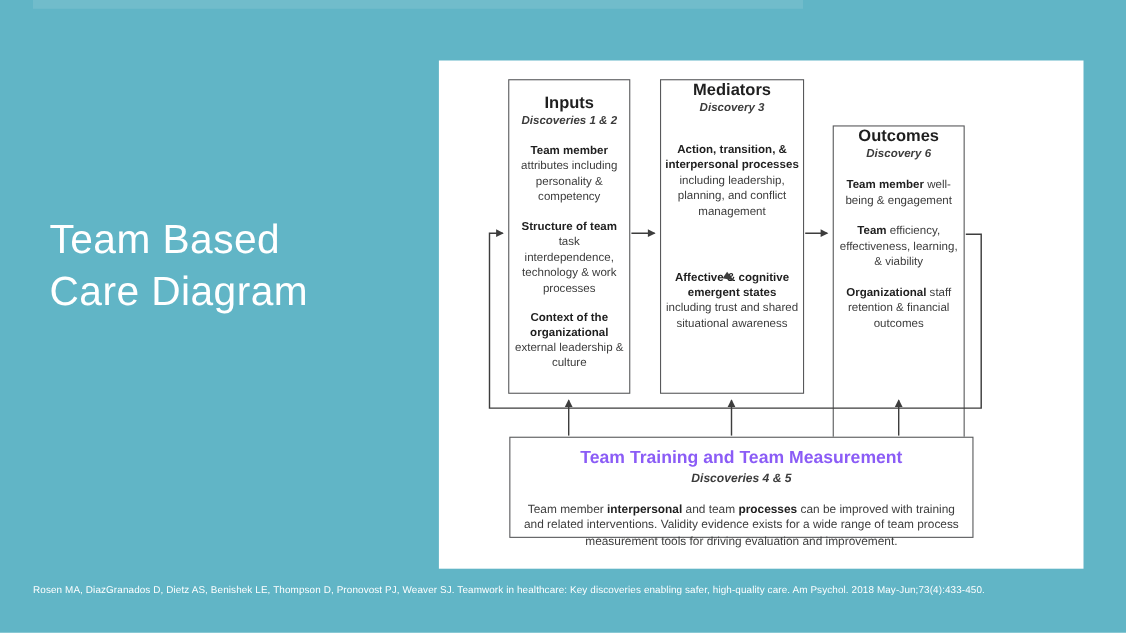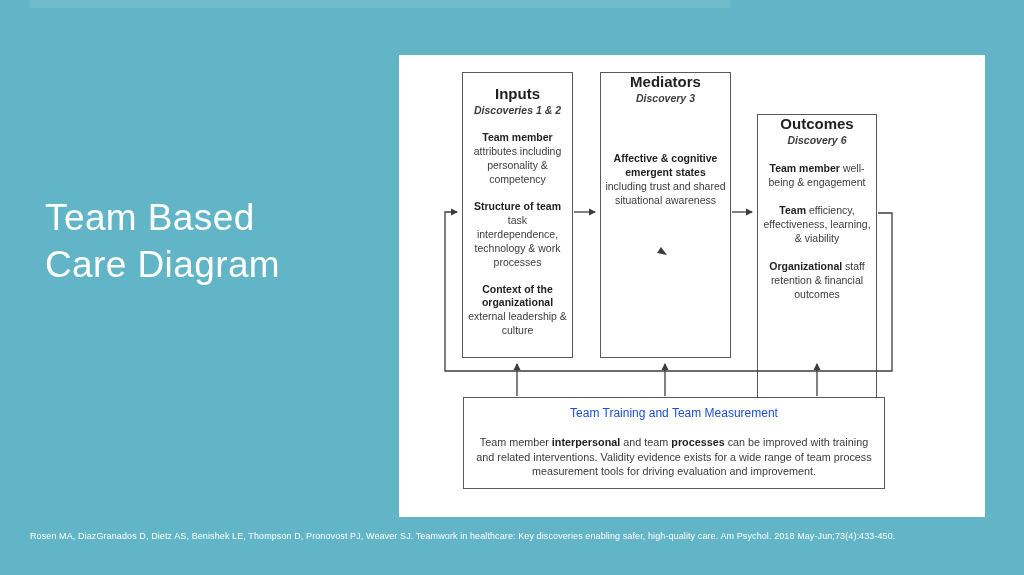--- a/index.html
+++ b/index.html
@@ -39,21 +39,21 @@
   .sec b { color:#1f1f1f; }
   .inputs    { left:63px;  top:17px;  width:111px; height:286px; padding-top:12px; }
   .mediators { left:201px; top:17px;  width:131px; height:286px; }
   .outcomes  { left:358px; top:17px;  width:120px; height:286px; padding-top:0;margin-top:42px; }
   .mediators .sec { margin-top:24px; }
   .mediators .sec.after-gap { margin-top:46px; }
   .outcomes .sec { margin-top:14px; }
   .training {
     left:64px; top:342px; width:422px; height:92px; padding-top:8px;
   }
-  .t-title { font-weight:normal; font-size:12px; color:#1d4ed8; }
+  .t-title { font-weight:bold; font-size:16px; color:#8b5cf6; }
   .t-sub   { font-style:italic; font-weight:bold; font-size:11px; margin-top:1px; }
   .t-body  { font-size:10.8px; line-height:1.35; width:404px; margin:13px auto 0; }
   .t-body b { color:#1f1f1f; }
   .connectors {
     position:absolute; left:0; top:0; width:586px; height:462px;
     pointer-events:none;
   }
   .cline { stroke:#3d3d3d; stroke-width:1.3; fill:none; }
 </style>
 </head>
@@ -74,33 +74,35 @@
       <div class="box-title">Inputs</div>
       <div class="box-subtitle">Discoveries 1 &amp; 2</div>
       <div class="sec"><b>Team member</b> <span>attributes including personality &amp; competency</span></div>
       <div class="sec"><b>Structure of team</b> <span>task interdependence, technology &amp; work processes</span></div>
       <div class="sec"><b>Context of the organizational</b> <span>external leadership &amp; culture</span></div>
     </div>
 
     <div class="box mediators">
       <div class="box-title">Mediators</div>
       <div class="box-subtitle">Discovery 3</div>
+      <div class="sec"><b>Action, transition, &amp; interpersonal processes</b> <span>including leadership, planning, and conflict management</span></div>
       <div class="sec after-gap"><b>Affective &amp; cognitive emergent states</b> <span>including trust and shared situational awareness</span></div>
     </div>
 
     <div class="box outcomes">
       <div class="box-title">Outcomes</div>
       <div class="box-subtitle">Discovery 6</div>
       <div class="sec"><b>Team member</b> <span>well-being &amp; engagement</span></div>
       <div class="sec"><b>Team</b> <span>efficiency, effectiveness, learning, &amp; viability</span></div>
       <div class="sec"><b>Organizational</b> <span>staff retention &amp; financial outcomes</span></div>
     </div>
 
     <div class="box training">
       <div class="t-title">Team Training and Team Measurement</div>
+      <div class="t-sub">Discoveries 4 &amp; 5</div>
       <p class="t-body"><span>Team member </span><b>interpersonal</b><span> and team </span><b>processes</b><span> can be improved with training and related interventions. Validity evidence exists for a wide range of team process measurement tools for driving evaluation and improvement.</span></p>
     </div>
 
     <svg class="connectors" viewBox="0 0 586 462" aria-hidden="true">
       <defs>
         <marker id="arrow" viewBox="0 0 8 8" markerWidth="8" markerHeight="8" refX="6.5" refY="4" orient="auto" markerUnits="userSpaceOnUse">
           <path d="M0.5,0.5 L7.5,4 L0.5,7.5 z" fill="#3d3d3d"></path>
         </marker>
       </defs>
       <line class="cline" x1="175" y1="157" x2="196" y2="157" marker-end="url(#arrow)"></line>

